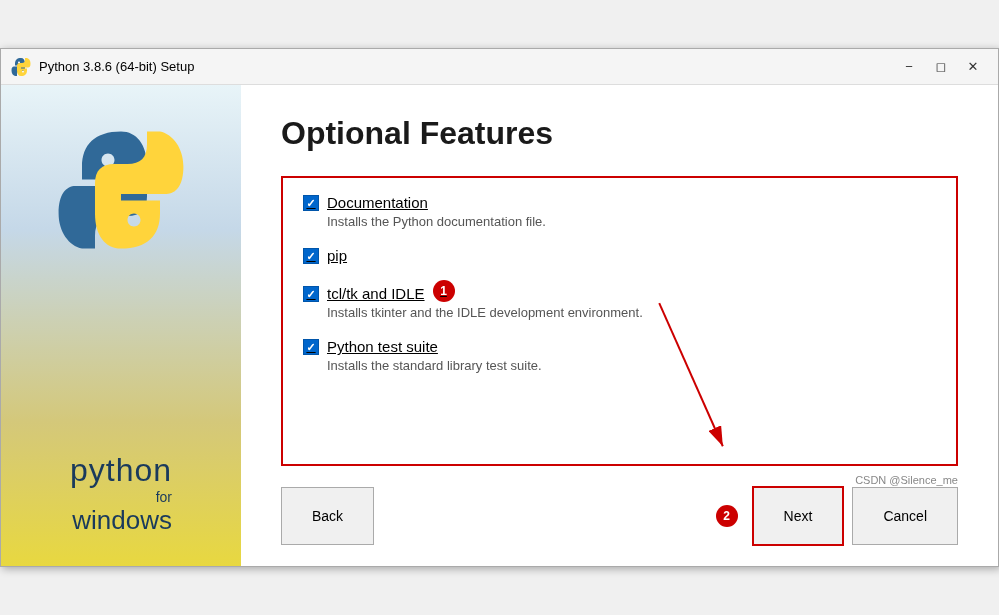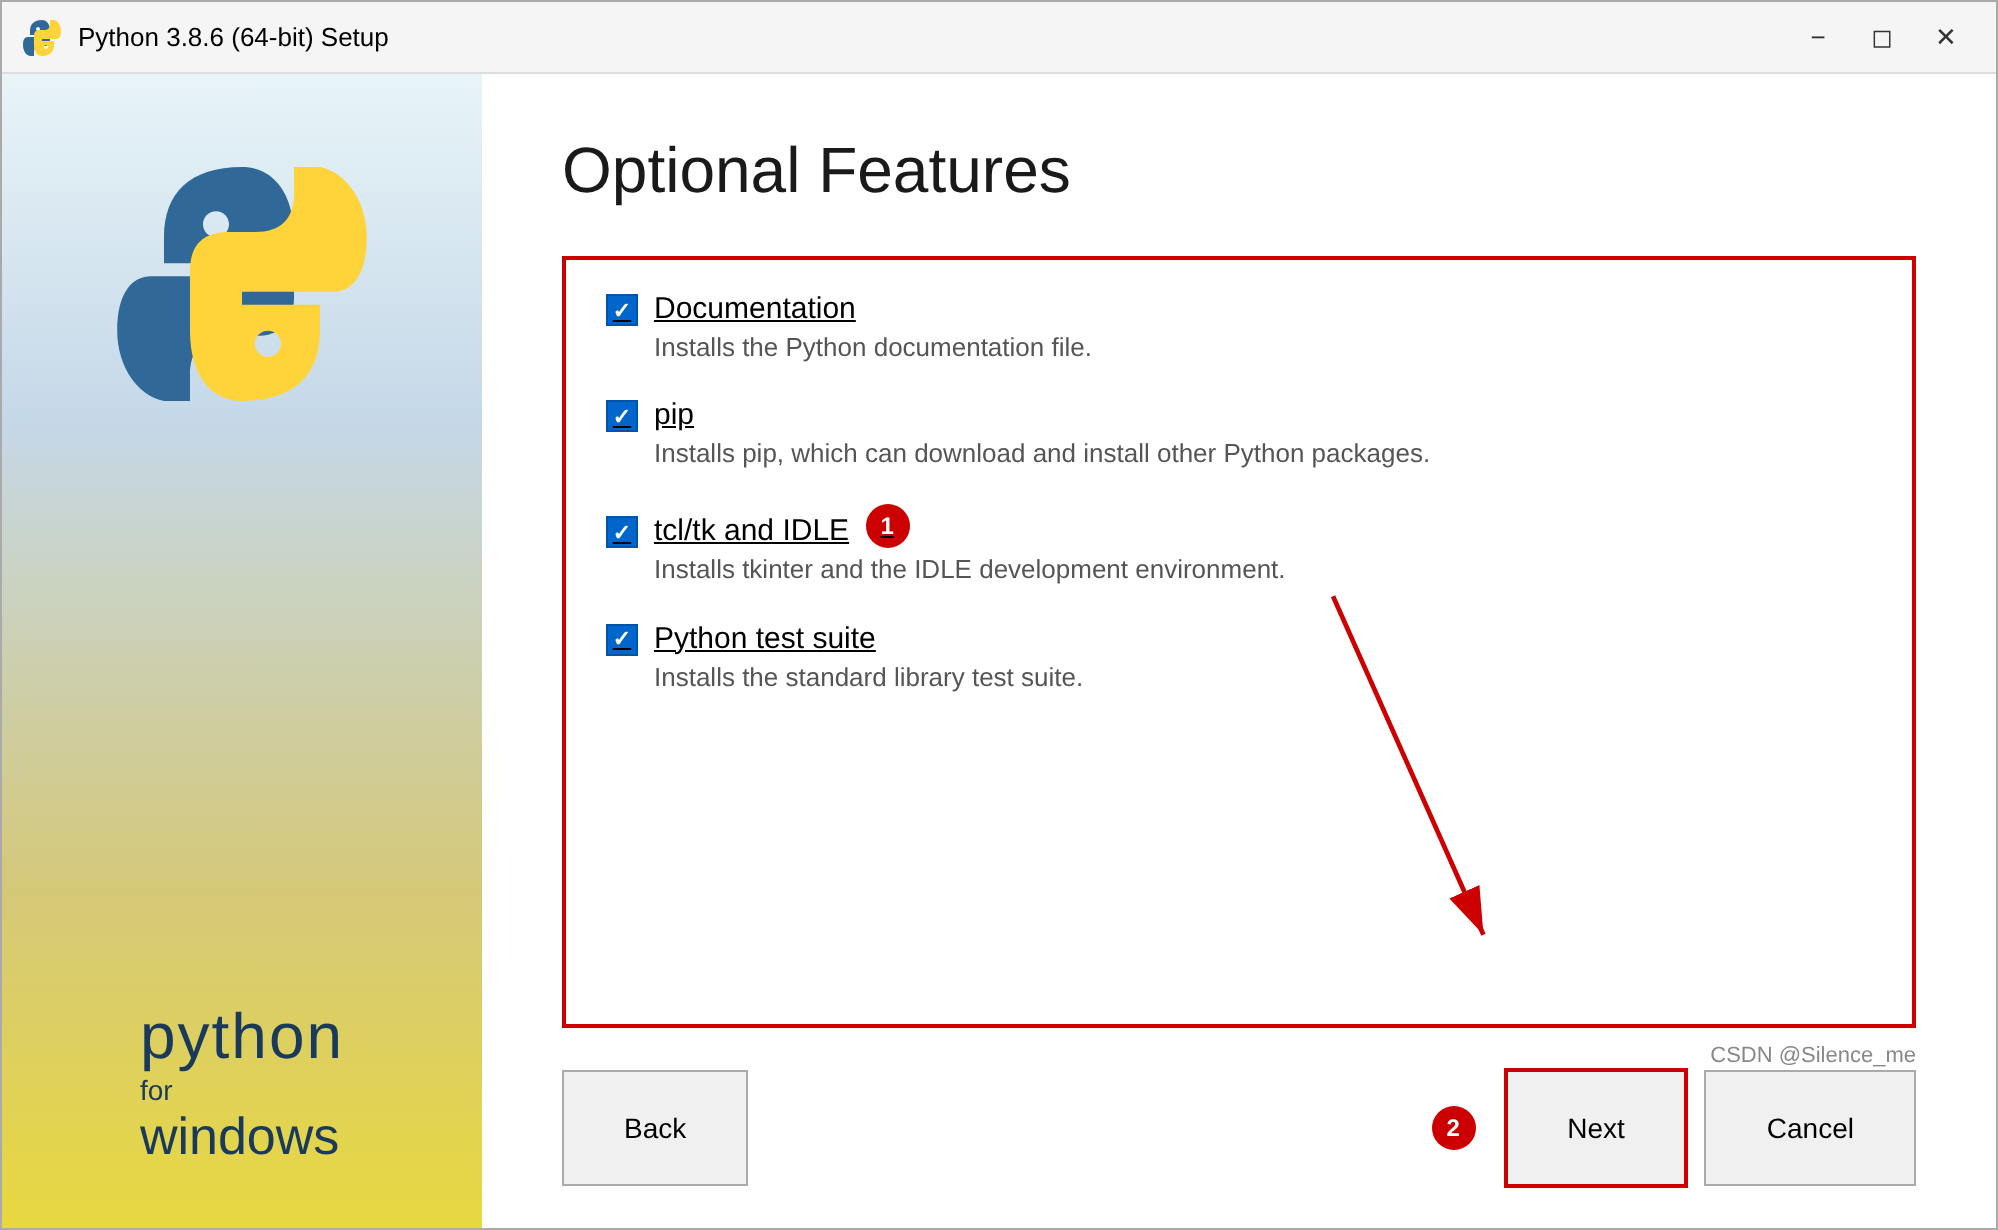--- a/index.html
+++ b/index.html
@@ -9,21 +9,21 @@
       height: 615px;
       font-family: 'Segoe UI', Arial, sans-serif;
       background: #f0f0f0;
       display: flex;
       align-items: center;
       justify-content: center;
     }
 
     .window {
       width: 999px;
-      height: 615px;
+      height: 519px;
       background: #ffffff;
       border: 1px solid #aaa;
       display: flex;
       flex-direction: column;
       box-shadow: 2px 2px 8px rgba(0,0,0,0.3);
     }
 
     
     .title-bar {
       background: #f5f5f5;
@@ -93,21 +93,21 @@
       top: 40px;
       left: 50%;
       transform: translateX(-50%);
       width: 130px;
       height: 130px;
     }
 
     .sidebar-text {
       position: relative;
       z-index: 2;
-      text-align: left;
+      text-align: right;
       color: #1a3a5c;
     }
 
     .sidebar-python {
       font-size: 32px;
       font-weight: 300;
       color: #1a3a5c;
       letter-spacing: 1px;
     }
 
@@ -125,21 +125,21 @@
     
     .content {
       flex: 1;
       display: flex;
       flex-direction: column;
       padding: 30px 40px 20px 40px;
     }
 
     .page-title {
       font-size: 32px;
-      font-weight: 400;
+      font-weight: 700;
       color: #1a1a1a;
       margin-bottom: 24px;
     }
 
     
     .features-box {
       border: 2px solid #cc0000;
       padding: 16px 20px;
       flex: 1;
       margin-bottom: 20px;
@@ -315,21 +315,20 @@
               <span class="feature-name">Documentation</span>
             </div>
             <div class="feature-desc">Installs the Python documentation file.</div>
           </div>
 
           <div class="feature-item">
             <div class="feature-header">
               <div class="checkbox"></div>
               <span class="feature-name">pip</span>
             </div>
-            <div class="feature-desc">Installs pip, which can download and install other Python packages.</div>
           </div>
 
           <div class="feature-item">
             <div class="feature-header">
               <div class="checkbox"></div>
               <span class="feature-name">tcl/tk and IDLE</span>
               <span class="badge">1</span>
             </div>
             <div class="feature-desc">Installs tkinter and the IDLE development environment.</div>
           </div>

